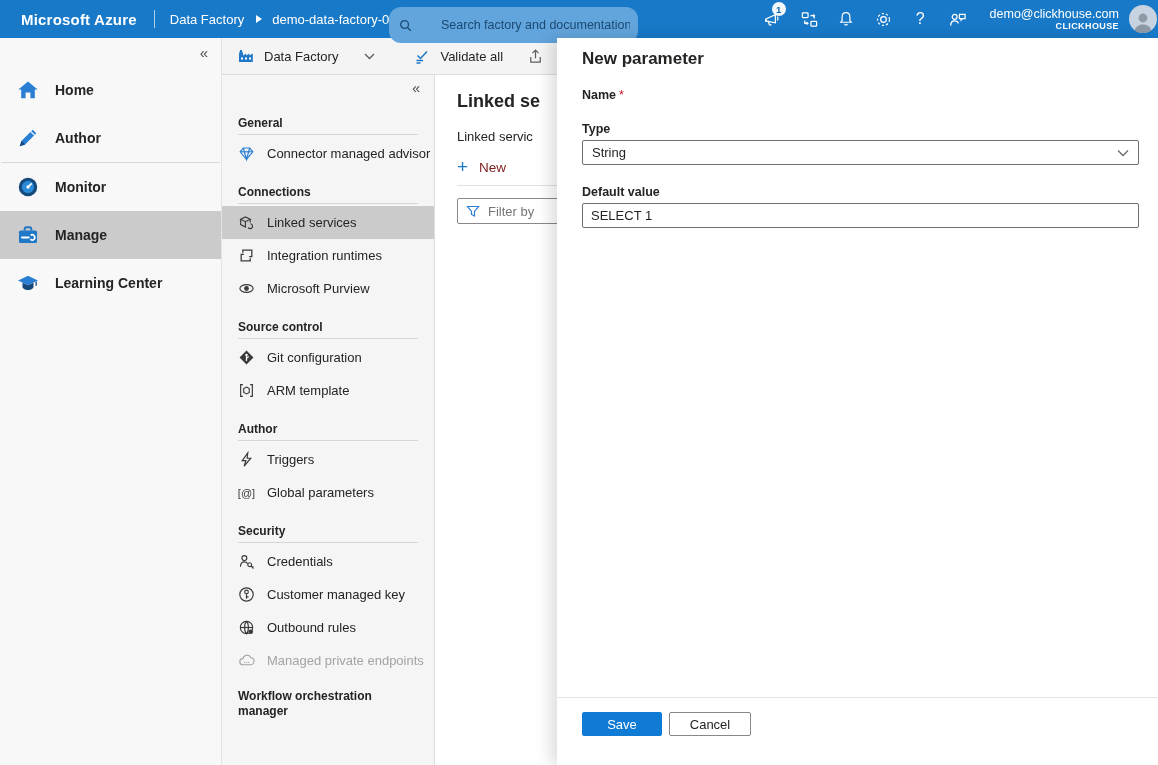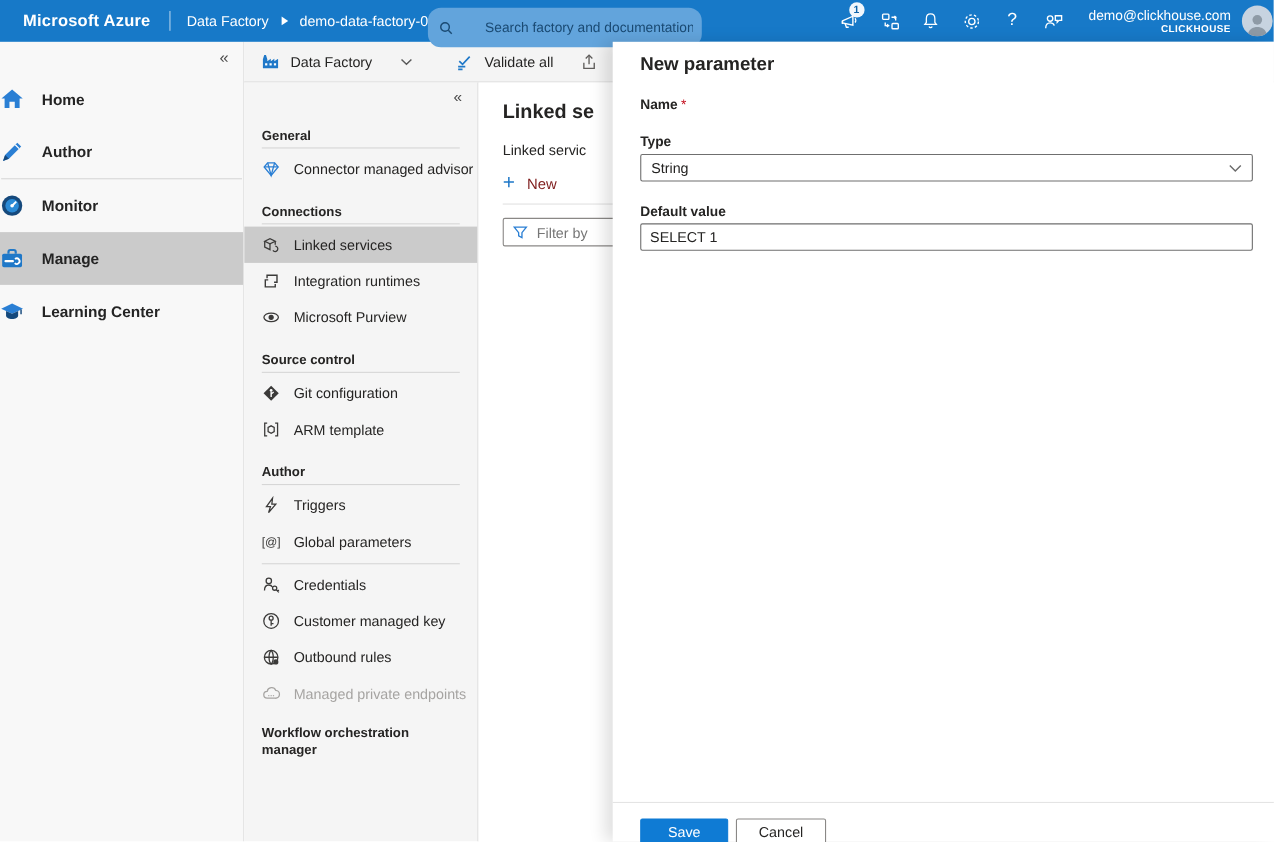--- a/index.html
+++ b/index.html
@@ -23,21 +23,21 @@
   .tb-email { font-size:12.5px; }
   .tb-tenant { font-size:9px; font-weight:700; letter-spacing:.4px; }
   .tb-avatar { width:28px; height:28px; border-radius:50%; background:#c7d3e0; margin-right:1px; overflow:hidden; cursor:pointer; display:flex; align-items:flex-end; justify-content:center; }
 
   
   .app { display:flex; height:727px; }
 
   
   .leftnav { width:222px; background:#f8f8f8; border-right:1px solid #e3e3e3; flex-shrink:0; }
   .ln-collapse { height:28px; display:flex; justify-content:flex-end; align-items:center; padding-right:13px; color:#4a4a4a; font-size:15px; cursor:pointer; }
-  .ln-item { height:48px; display:flex; align-items:center; gap:16px; cursor:pointer; }
+  .ln-item { height:48px; display:flex; align-items:center; gap:16px; padding-left:17px; cursor:pointer; }
   .ln-item.selected { background:#cbcbcb; }
   .ln-label { font-size:14px; font-weight:700; color:#242424; }
   .ln-div { border-top:1px solid #d8d8d8; margin:0 1px; }
   .ln-icon { width:22px; height:22px; display:flex; }
 
   
   .content { flex:1; display:flex; flex-direction:column; min-width:0; }
   .toolbar { height:37px; background:#f4f4f4; border-bottom:1px solid #dcdcdc; display:flex; align-items:center; padding-left:15px; flex-shrink:0; }
   .tbar-btn { display:flex; align-items:center; gap:9px; cursor:pointer; }
   .tbar-label { font-size:13px; color:#252423; }
@@ -70,21 +70,21 @@
   .main-filter input::placeholder { color:#767676; opacity:1; }
 
   
   .panel { position:absolute; left:530px; top:38px; right:0; bottom:0; background:#fff; box-shadow:-7px 0 14px rgba(0,0,0,.13); z-index:10; padding:11px 19px 0 25px;margin-left:27px; }
   .panel-title { font-size:17px; font-weight:700; color:#252423; }
   .fld-label { margin-top:20px; font-size:12.5px; font-weight:700; color:#252423; }
   .fld-label.first { margin-top:19px; }
   .fld-req { color:#c50f1f; margin-left:3px; font-weight:400; }
   .fld-input { margin-top:4px; width:100%; height:25px; border:1px solid #6f6f6f; border-radius:2px; padding:0 8px; font-family:"Liberation Sans",sans-serif; font-size:13px; color:#252423; background:#fff; display:block; outline:none; }
   .fld-select { margin-top:4px; width:100%; height:25px; border:1px solid #6f6f6f; border-radius:2px; padding:0 9px; font-size:13px; color:#252423; background:#fff; display:flex; align-items:center; justify-content:space-between; cursor:pointer; }
-  .panel-footer { position:absolute; left:0; right:0; bottom:0; height:36px; border-top:1px solid #e4e4e4; padding:14px 0 0 25px; display:flex; align-items:flex-start; }
+  .panel-footer { position:absolute; left:0; right:0; bottom:0; height:68px; border-top:1px solid #e4e4e4; padding:14px 0 0 25px; display:flex; align-items:flex-start; }
   .btn-save { width:80px; height:24px; background:#0f7bd4; color:#fff; border:1px solid #0f7bd4; border-radius:2px; font-family:"Liberation Sans",sans-serif; font-size:13px; cursor:pointer; }
   .btn-cancel { width:82px; height:24px; background:#fff; color:#252423; border:1px solid #8a8886; border-radius:2px; font-family:"Liberation Sans",sans-serif; font-size:13px; margin-left:7px; cursor:pointer; }
 
   svg { display:block; }
 </style>
 </head>
 <body>
 
 <header class="topbar">
   <span class="tb-brand">Microsoft Azure</span>
@@ -353,20 +353,21 @@
                 <path d="M9.2 1.8 L4 9 H7.4 L5.8 14.2 L12 6.8 H8.6 Z" fill="none" stroke="#3b3a39" stroke-width="1.1"></path>
               </svg>
           </span>
           <span>Triggers</span>
         </div>
         <div class="mn-item">
           <span class="mn-icon" style="align-items:center;justify-content:center;font-size:11px;color:#3b3a39;">[@]</span>
           <span>Global parameters</span>
         </div>
 
+        <div class="mn-header">Security</div>
         <div class="mn-hr"></div>
         <div class="mn-item">
           <span class="mn-icon">
             <svg viewBox="0 0 16 16" width="17" height="17" fill="none" stroke="#3b3a39" stroke-width="1.1">
                 <circle cx="6" cy="4.8" r="2.3"></circle>
                 <path d="M2.3 13 C2.3 9.8 4.1 8.3 6 8.3 C7.4 8.3 8.5 9 9 10"></path>
                 <circle cx="11" cy="11" r="1.8"></circle>
                 <path d="M12.4 12.4 L14.6 14.6 M13.6 13.6 L14.6 12.6"></path>
               </svg>
           </span>

